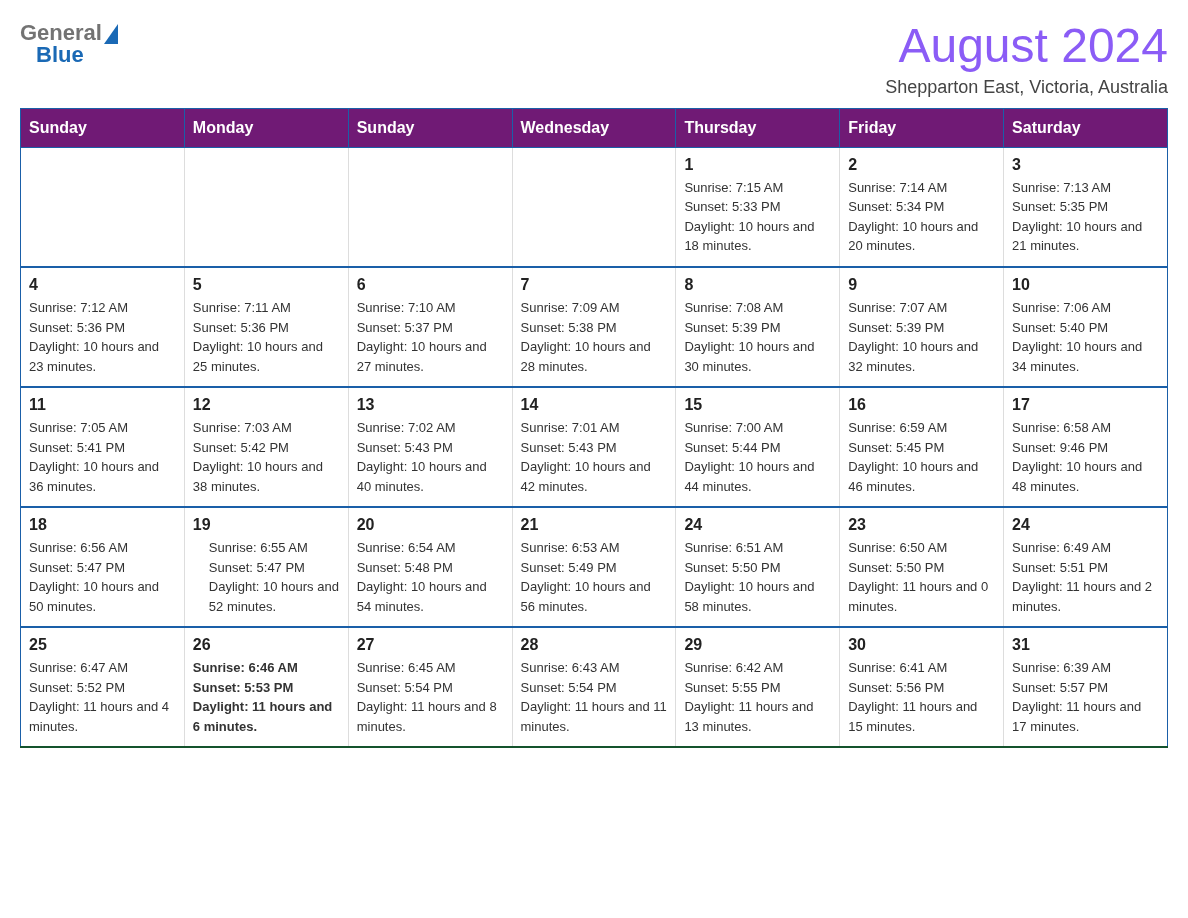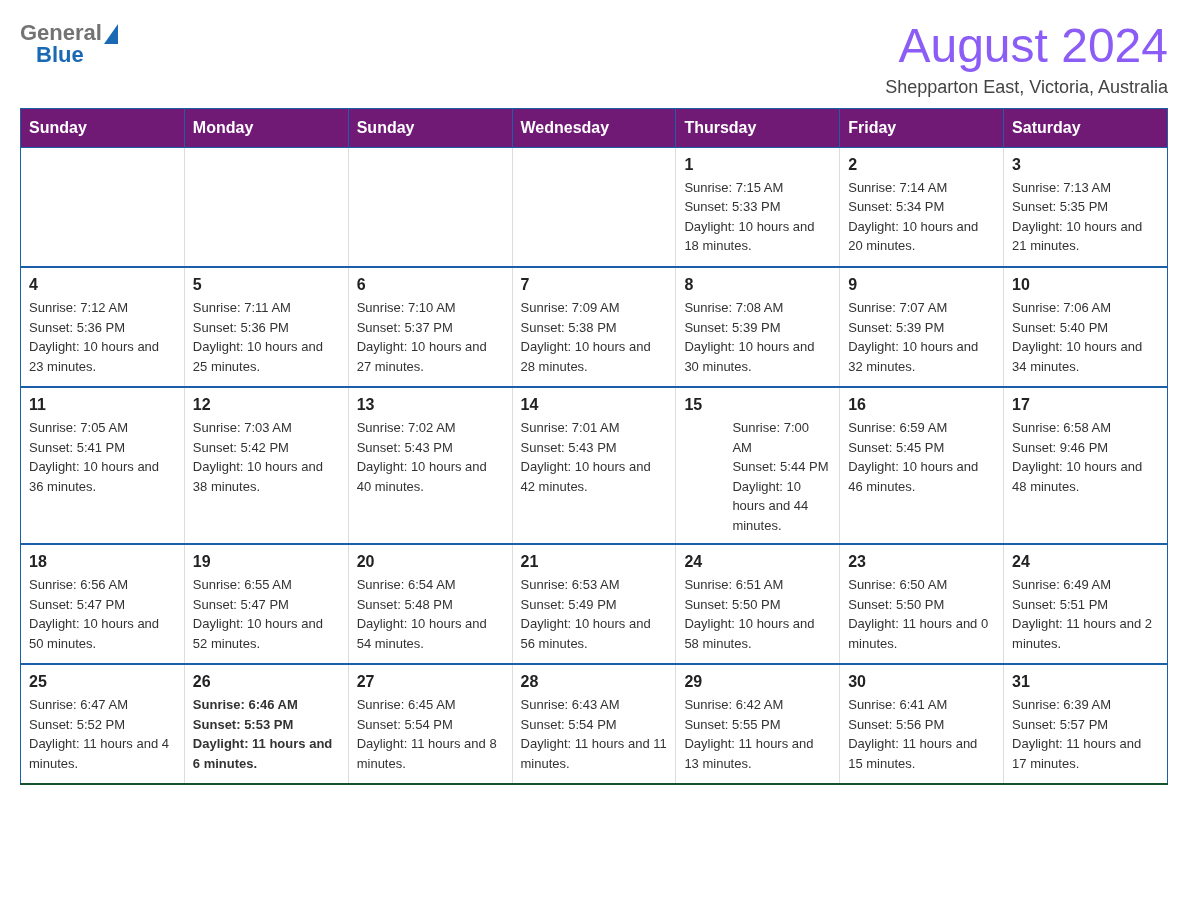--- a/index.html
+++ b/index.html
@@ -218,21 +218,21 @@
 Daylight: 10 hours and 40 minutes.</div>
         </td>
         <td>
           <span class="day-number">14</span>
           <div class="day-info" style="white-space: pre-line;">Sunrise: 7:01 AM
 Sunset: 5:43 PM
 Daylight: 10 hours and 42 minutes.</div>
         </td>
         <td>
           <span class="day-number">15</span>
-          <div class="day-info" style="white-space: pre-line; margin-left: 48px;">Sunrise: 7:00 AM
+          <div class="day-info" style="white-space: pre-line;">Sunrise: 7:00 AM
 Sunset: 5:44 PM
 Daylight: 10 hours and 44 minutes.</div>
         </td>
         <td>
           <span class="day-number">16</span>
           <div class="day-info" style="white-space: pre-line;">Sunrise: 6:59 AM
 Sunset: 5:45 PM
 Daylight: 10 hours and 46 minutes.</div>
         </td>
         <td>
@@ -244,21 +244,21 @@
       </tr>
       <tr>
         <td>
           <span class="day-number">18</span>
           <div class="day-info" style="white-space: pre-line;">Sunrise: 6:56 AM
 Sunset: 5:47 PM
 Daylight: 10 hours and 50 minutes.</div>
         </td>
         <td>
           <span class="day-number">19</span>
-          <div class="day-info" style="white-space: pre-line;">Sunrise: 6:55 AM
+          <div class="day-info" style="white-space: pre-line; margin-left: 16px;">Sunrise: 6:55 AM
 Sunset: 5:47 PM
 Daylight: 10 hours and 52 minutes.</div>
         </td>
         <td>
           <span class="day-number">20</span>
           <div class="day-info" style="white-space: pre-line;">Sunrise: 6:54 AM
 Sunset: 5:48 PM
 Daylight: 10 hours and 54 minutes.</div>
         </td>
         <td>

